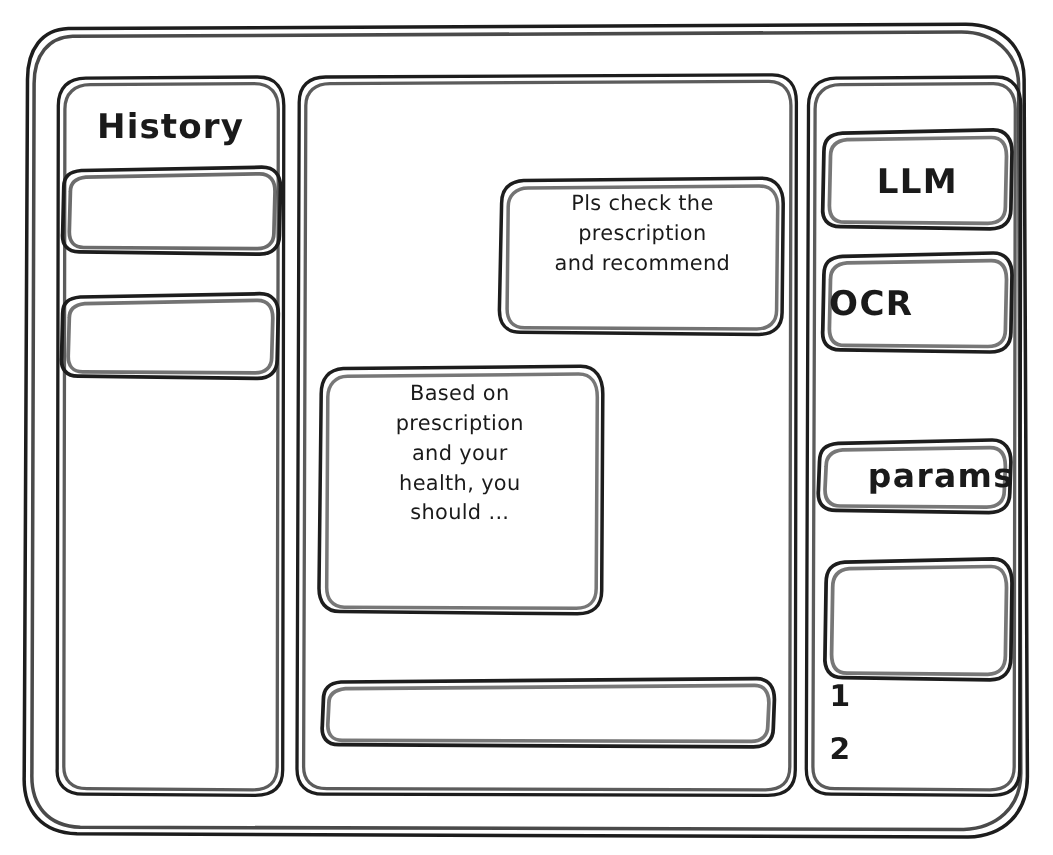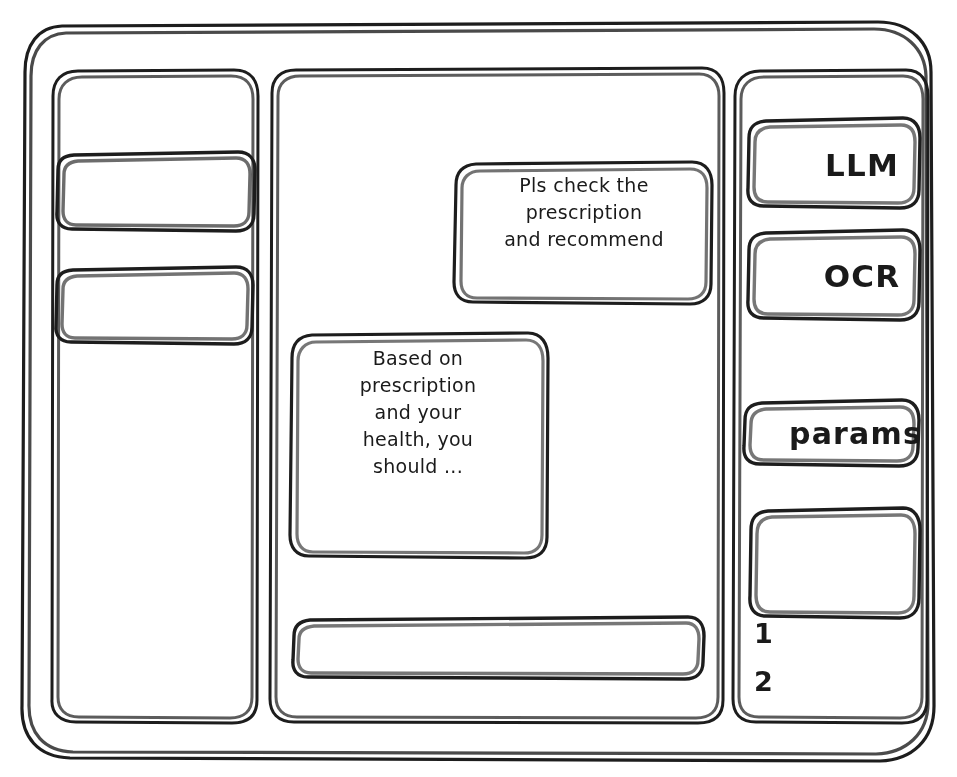--- a/index.html
+++ b/index.html
@@ -309,20 +309,21 @@
         L 751 530 C 751 518 756 512 768 511 Z"></path>
       <path class="s-card" d="
         M 772 517 L 901 515
         C 911 515 915 523 915 534
         L 914 596 C 914 607 908 613 898 613
         L 770 612 C 760 612 756 605 756 595
         L 757 534 C 757 524 762 518 772 517 Z" stroke-width="1.6" opacity="0.6"></path>
     </g>
   </svg>
 
+  <div class="lbl panel-title" id="history-title">History</div>
 
   <div class="hit" style="left:56px; top:152px; width:202px; height:80px;">
     <span class="lbl" style="left:0; top:28px; width:202px; font-size:22px;"></span>
   </div>
 
   <div class="hit" style="left:55px; top:267px; width:200px; height:78px;">
     <span class="lbl" style="left:0; top:27px; width:200px; font-size:22px;"></span>
   </div>
 
 
@@ -338,24 +339,24 @@
 and your
 health, you
 should ...</div>
   </div>
 
   <div class="hit" style="left:293px; top:617px; width:412px; height:62px; cursor:text;">
     <span class="lbl" style="left:16px; top:18px; width:380px; text-align:left; font-size:22px; color:#8a8a8a;" title=""></span>
   </div>
 
   <div class="hit" style="left:748px; top:118px; width:172px; height:90px;">
-    <span class="lbl tool-label" id="tool-llm-label" style="position:absolute; left:0; top:28px; width:172px;padding-left:28px;">LLM</span>
-  </div>
-
-  <div class="hit" style="left:776px; top:230px; width:172px; height:90px;">
+    <span class="lbl tool-label" id="tool-llm-label" style="position:absolute; left:0; top:28px; width:172px;">LLM</span>
+  </div>
+
+  <div class="hit" style="left:706px; top:230px; width:172px; height:90px;">
     <span class="lbl tool-label" id="tool-ocr-label" style="position:absolute; left:0; top:27px; width:172px;">OCR</span>
   </div>
 
   <div class="hit" style="left:744px; top:400px; width:175px; height:66px;">
     <span class="lbl tool-label" id="tool-params-label" style="position:absolute; left:0; top:15px; width:175px;">params</span>
   </div>
 
 
   <div class="hit" style="left:748px; top:612px; width:90px; height:42px;">
     <span class="lbl src-num" id="source-item-1" style="position:absolute; left:6px; top:5px; width:60px;">1</span>

